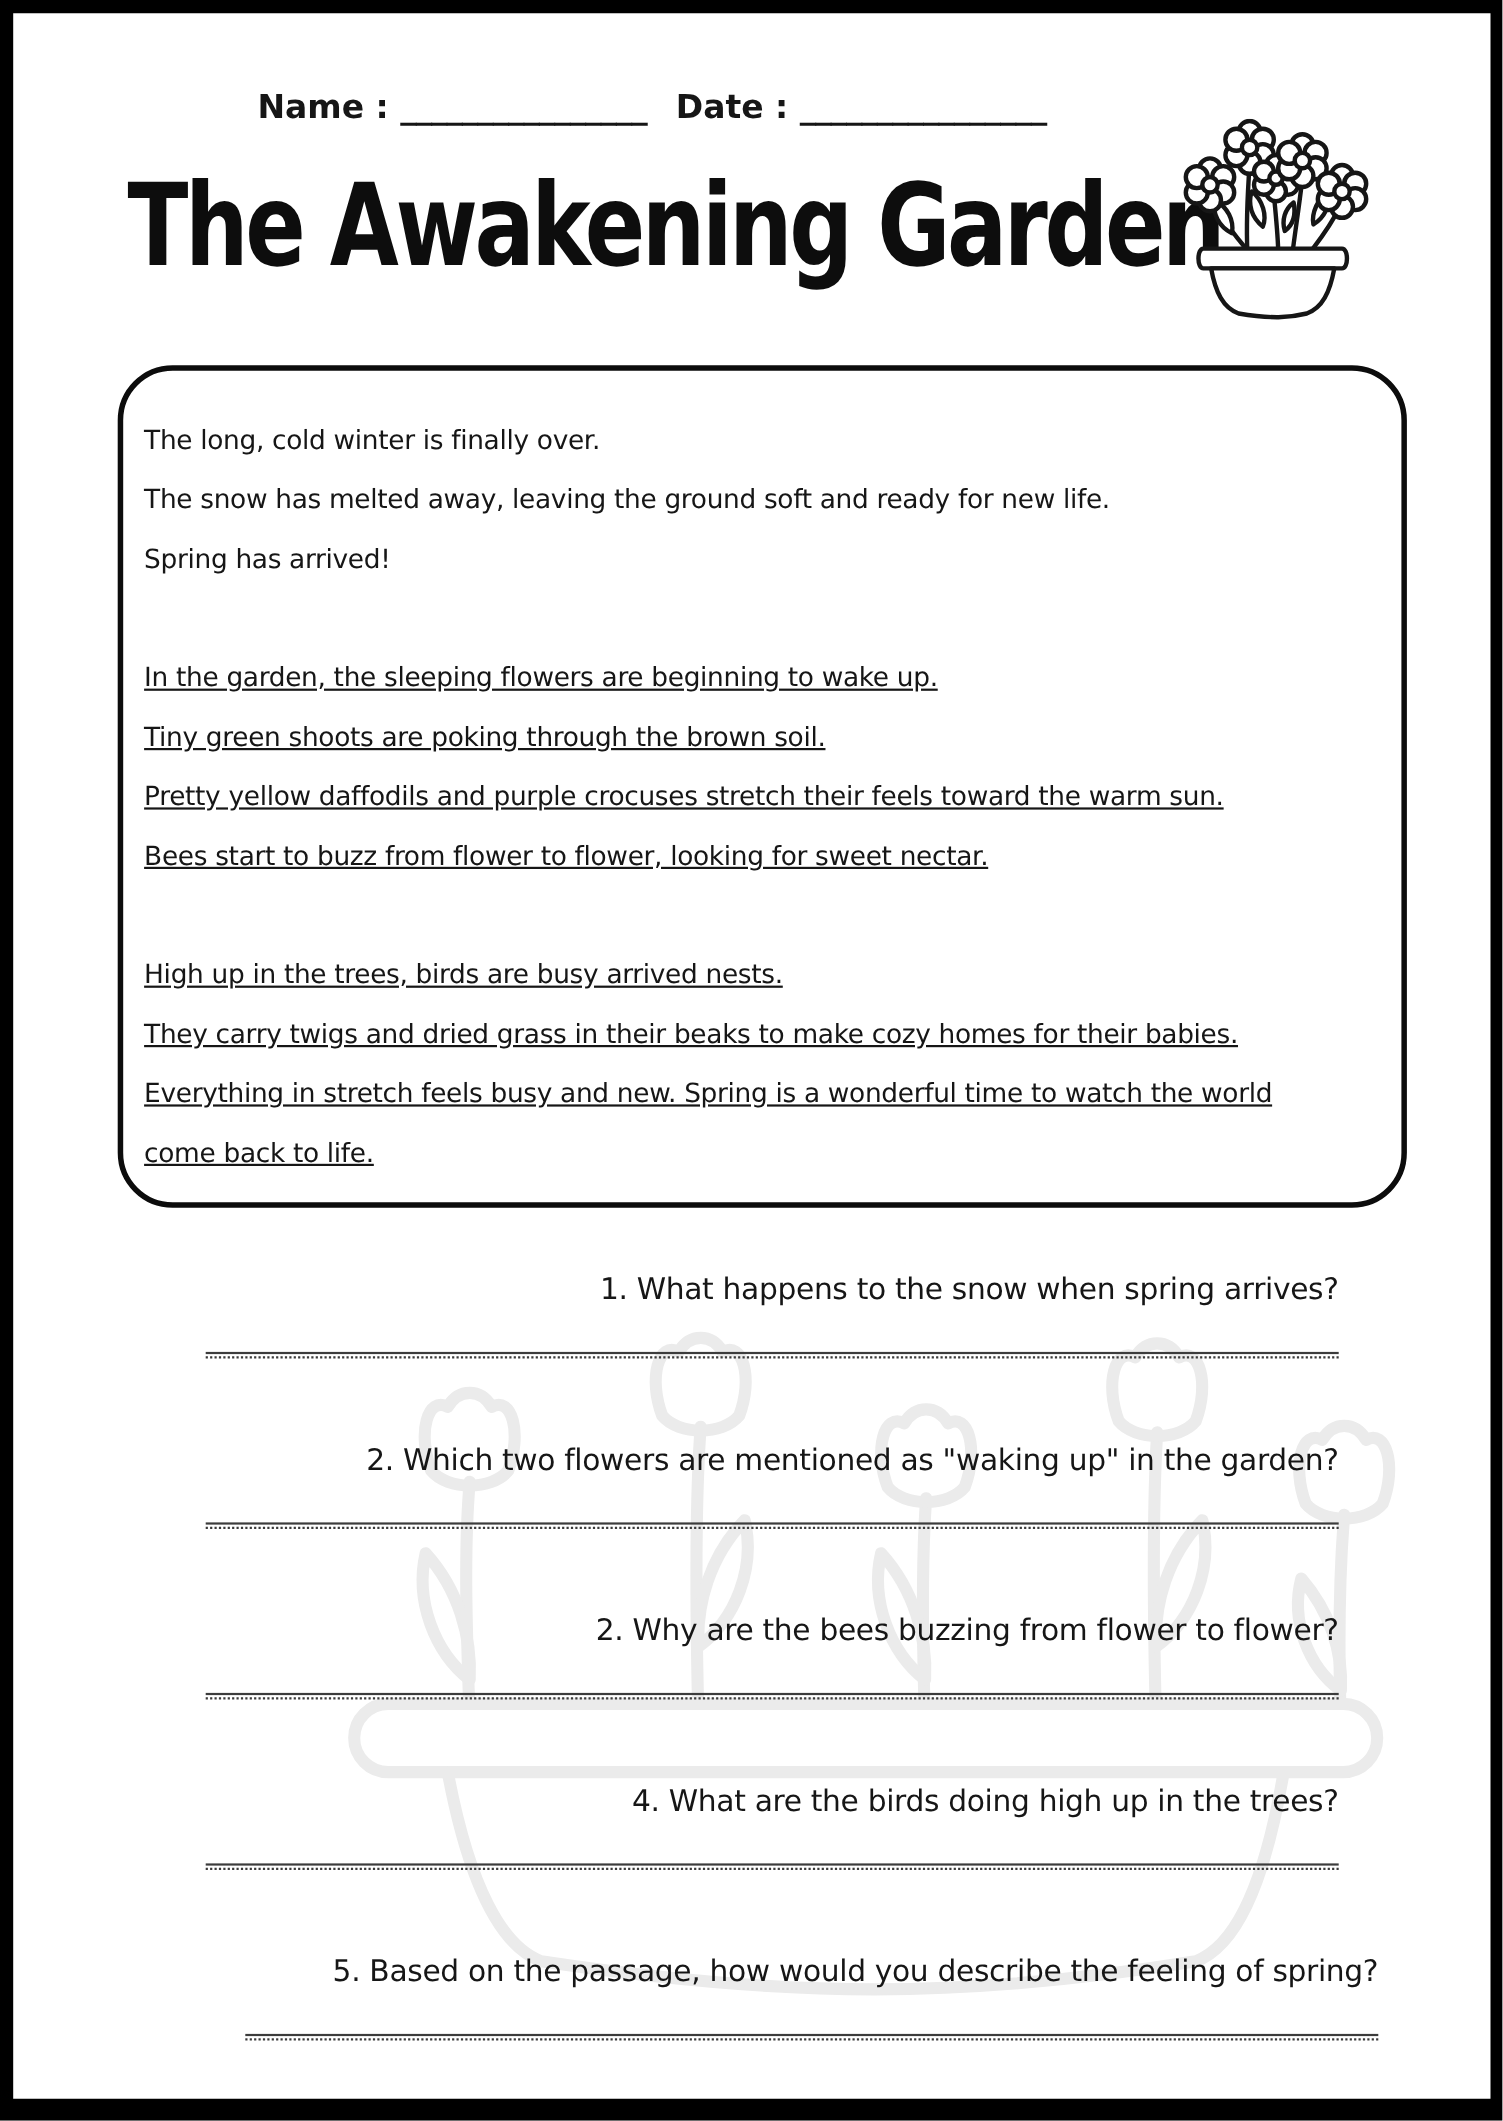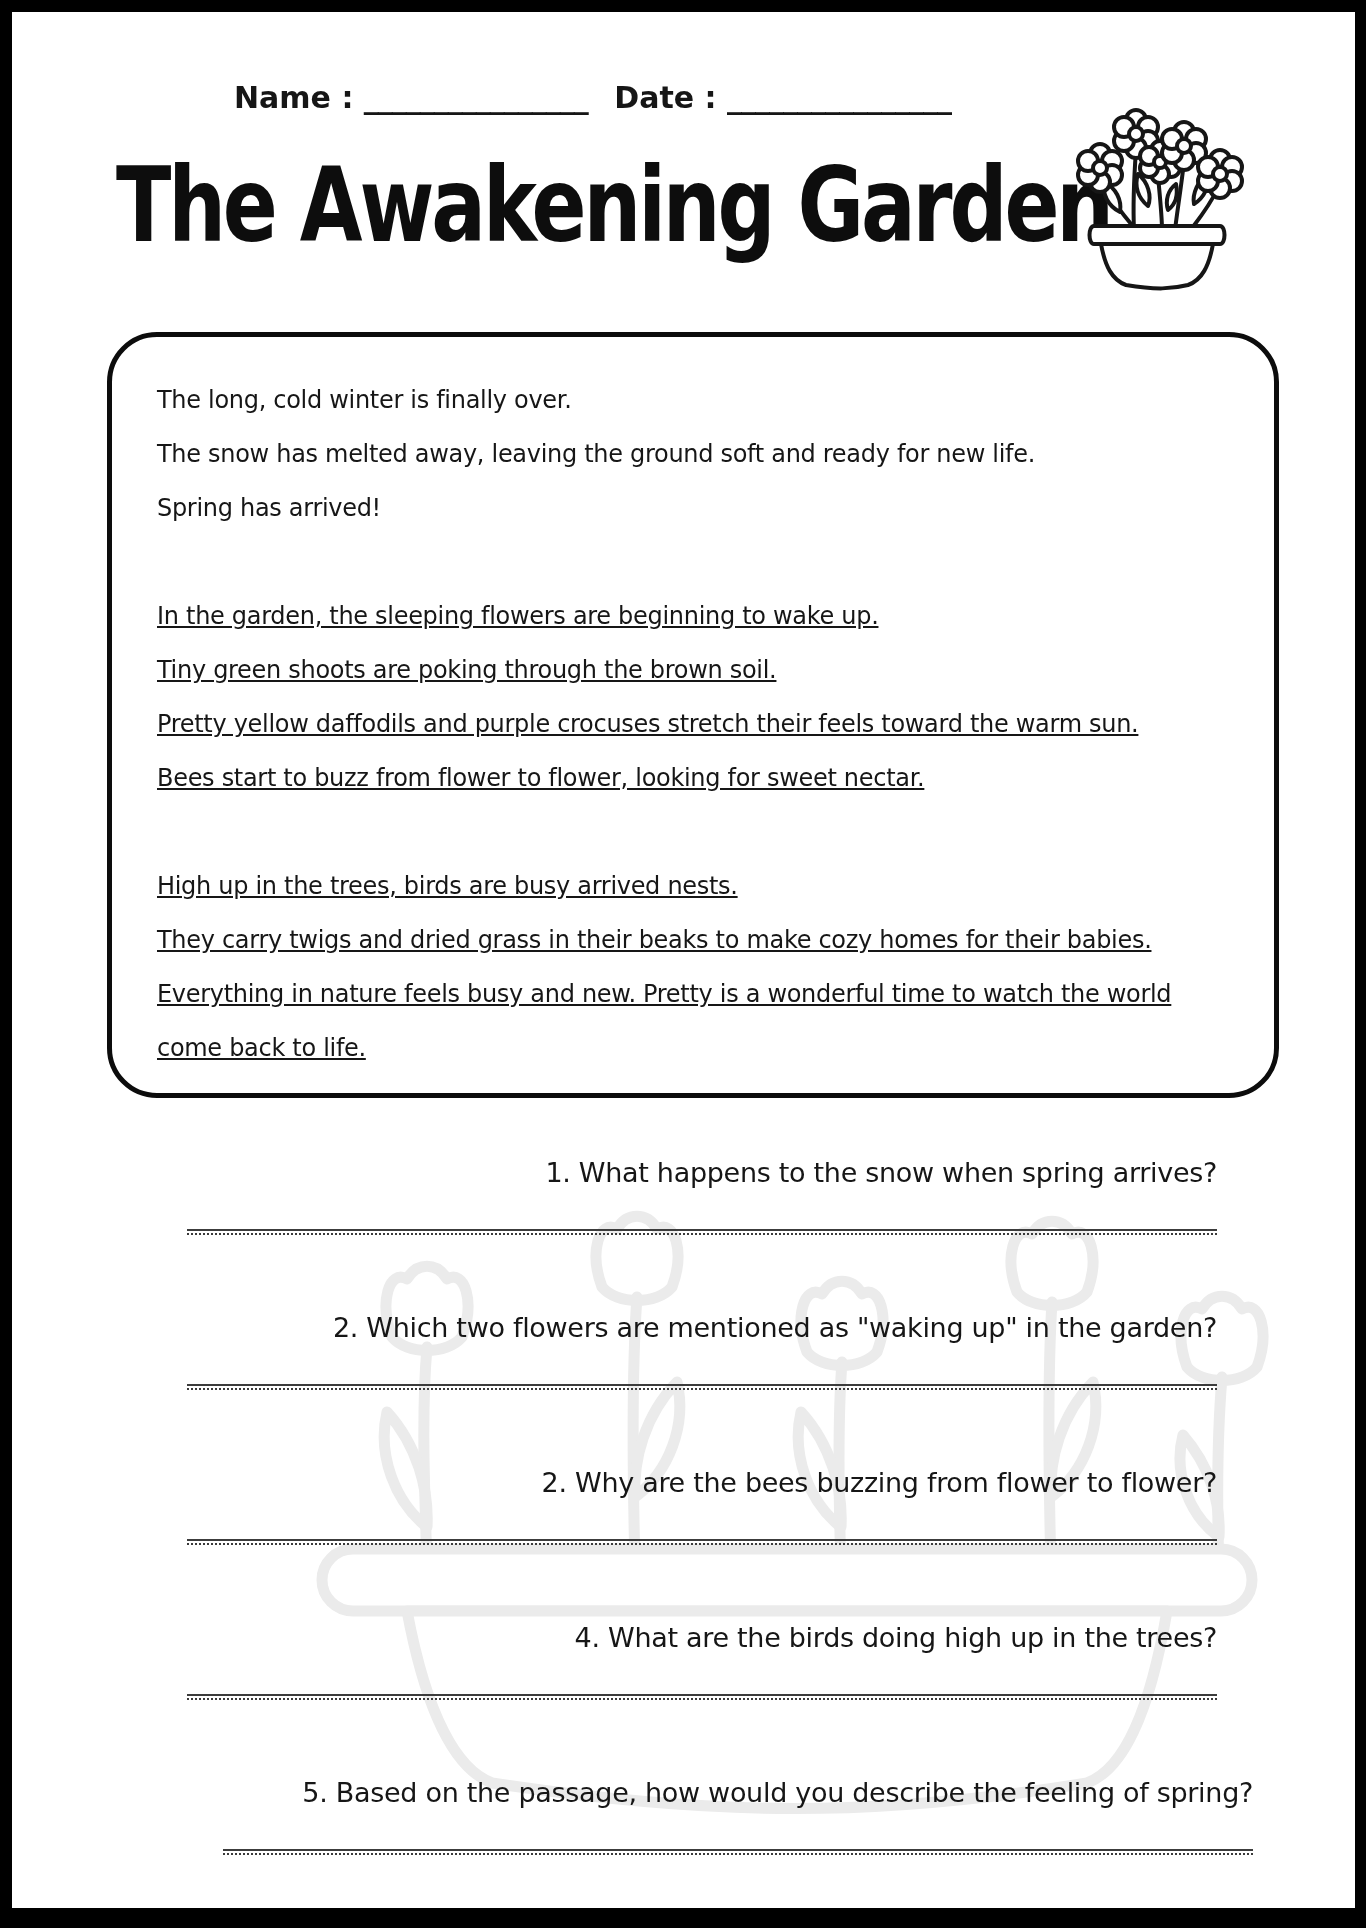--- a/index.html
+++ b/index.html
@@ -29,21 +29,21 @@
     color:#0d0d0d;white-space:nowrap;line-height:1.1;
     transform:scaleX(0.78);transform-origin:0 0;
   }
   
   .planter{position:absolute;left:1056px;top:96px;width:180px;height:185px;}
   
   .passage-box{
     position:absolute;left:95px;top:320px;width:1172px;height:766px;
     box-sizing:border-box;
     border:5px solid #0c0c0c;border-radius:50px;
-    padding:36px 28px 0 45px;
+    padding:36px 28px 0 19px;
     background:#ffffff;
   }
   .passage-box p{margin:0;}
   .passage-box p + p{margin-top:54px;text-decoration:underline;}
   .pline{font-size:24px;line-height:54px;letter-spacing:-0.3px;white-space:nowrap;}
   
   .watermark{position:absolute;left:265px;top:1185px;width:1020px;height:625px;z-index:0;}
   
   .q{position:absolute;left:175px;width:1030px;z-index:2;text-align:right;}
   .q-text{font-size:27px;letter-spacing:-0.3px;white-space:nowrap;}
@@ -145,21 +145,21 @@
     </p>
     <p>
       <span class="pline" style="display:block">In the garden, the sleeping flowers are beginning to wake up.</span>
       <span class="pline" style="display:block">Tiny green shoots are poking through the brown soil.</span>
       <span class="pline" style="display:block">Pretty yellow daffodils and purple crocuses stretch their feels toward the warm sun.</span>
       <span class="pline" style="display:block">Bees start to buzz from flower to flower, looking for sweet nectar.</span>
     </p>
     <p>
       <span class="pline" style="display:block">High up in the trees, birds are busy arrived nests.</span>
       <span class="pline" style="display:block">They carry twigs and dried grass in their beaks to make cozy homes for their babies.</span>
-      <span class="pline" style="display:block">Everything in nature feels busy and new. Pretty is a wonderful time to watch the world</span>
+      <span class="pline" style="display:block">Everything in stretch feels busy and new. Spring is a wonderful time to watch the world</span>
       <span class="pline" style="display:block">come back to life.</span>
     </p>
   </div>
 
   <svg class="watermark" viewBox="0 0 1020 625">
     <g fill="none" stroke="#ebebeb" stroke-width="11" stroke-linecap="round" stroke-linejoin="round">
 
       <path d="M150,150 C144,220 148,300 150,370"></path>
       <path d="M360,100 C354,180 356,290 358,370"></path>
       <path d="M565,165 C560,230 562,310 564,372"></path>

